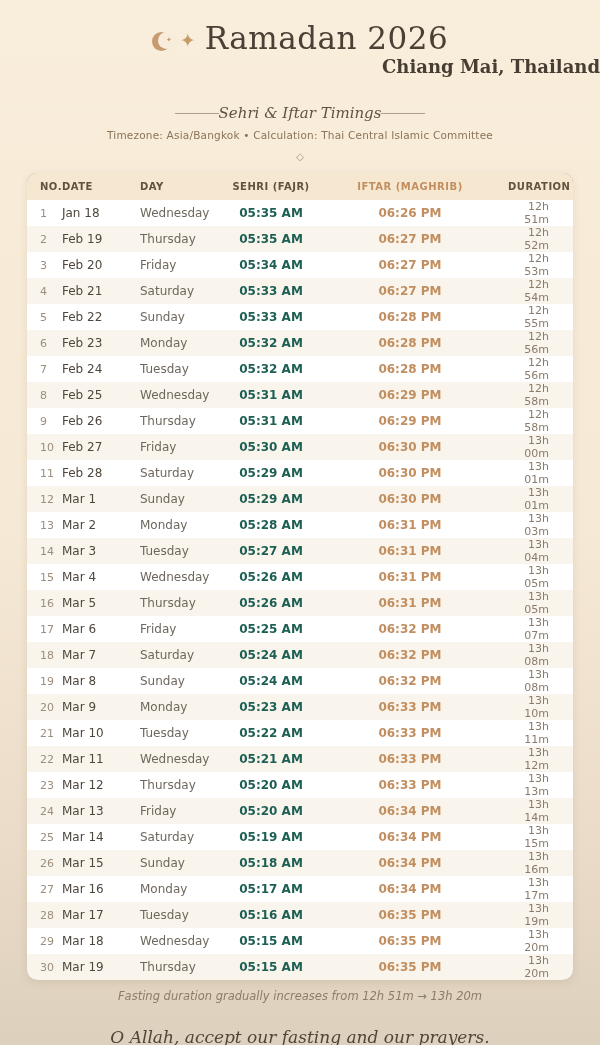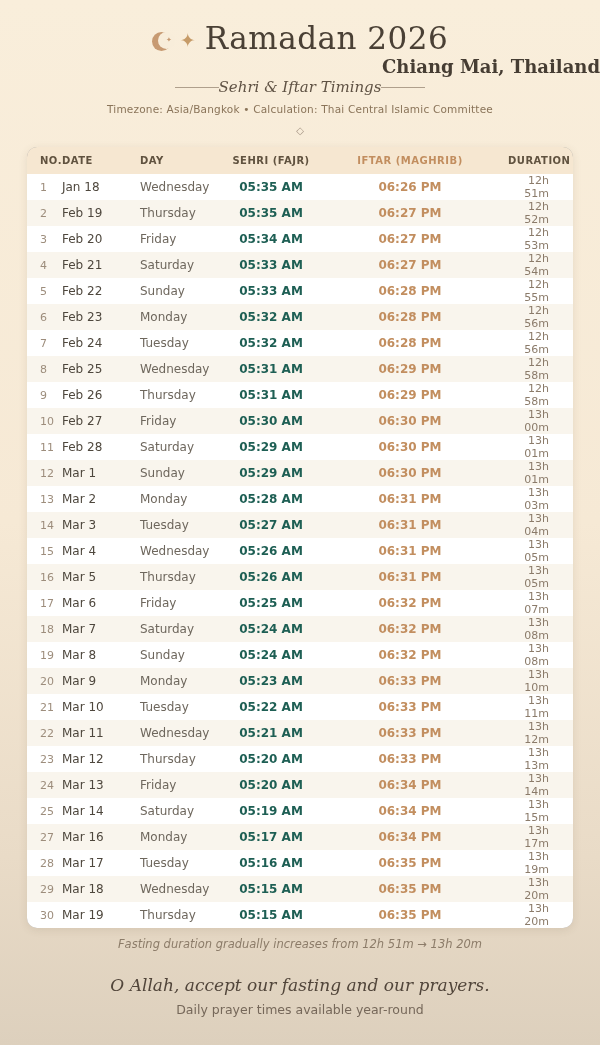--- a/index.html
+++ b/index.html
@@ -17,21 +17,21 @@
     background:#c79a72; display:inline-block; margin-top:6px; }
   .crescent::after { content:''; position:absolute; left:6px; top:0px;
     width:17px; height:17px; border-radius:50%; background:#f8edda; }
   .crescent .mini-star { position:absolute; right:-1px; top:5px; font-size:7px;
     color:#c79a72; z-index:2; line-height:1; }
   .big-star { font-size:19px; color:#c69b68; margin-top:4px; }
   h1.title { font-family:"DejaVu Serif", serif; font-weight:400; font-size:31px;
     color:#4a4035; letter-spacing:0.5px; }
   .location { text-align:right; font-family:"DejaVu Serif", serif; font-weight:700;
     font-size:18px; color:#463d33; margin-top:0px; }
-  .divider-row { display:flex; align-items:center; justify-content:center; margin-top:1px; }
+  .divider-row { display:flex; align-items:center; justify-content:center; margin-top:27px; }
   .divider-row .line { width:44px; height:1px; background:#af9f8c; }
   .subtitle { font-family:"DejaVu Serif", serif; font-style:italic; font-size:15px; color:#5f5244; }
   .meta { text-align:center; font-size:10.5px; color:#8a7459; margin-top:7px; letter-spacing:0.2px; }
   .ornament { text-align:center; font-size:10px; color:#a59484; margin-top:10px; }
 
   
   .card { width:546px; margin:11px auto 0 auto; border-radius:10px; overflow:hidden;
     box-shadow:0 2px 8px rgba(90,70,50,0.12); background:#a3a3a3; }
   table { width:100%; border-collapse:collapse; table-layout:fixed; }
   col.c-no { width:6.4%; } col.c-date { width:14.3%; } col.c-day { width:16.5%; }
@@ -297,20 +297,28 @@
           </tr>
           <tr>
             <td class="col-no">25</td>
             <td class="col-date">Mar 14</td>
             <td class="col-day">Saturday</td>
             <td class="col-sehri">05:19 AM</td>
             <td class="col-iftar">06:34 PM</td>
             <td class="col-duration">13h 15m</td>
           </tr>
           <tr>
+            <td class="col-no">26</td>
+            <td class="col-date">Mar 15</td>
+            <td class="col-day">Sunday</td>
+            <td class="col-sehri">05:18 AM</td>
+            <td class="col-iftar">06:34 PM</td>
+            <td class="col-duration">13h 16m</td>
+          </tr>
+          <tr>
             <td class="col-no">27</td>
             <td class="col-date">Mar 16</td>
             <td class="col-day">Monday</td>
             <td class="col-sehri">05:17 AM</td>
             <td class="col-iftar">06:34 PM</td>
             <td class="col-duration">13h 17m</td>
           </tr>
           <tr>
             <td class="col-no">28</td>
             <td class="col-date">Mar 17</td>

